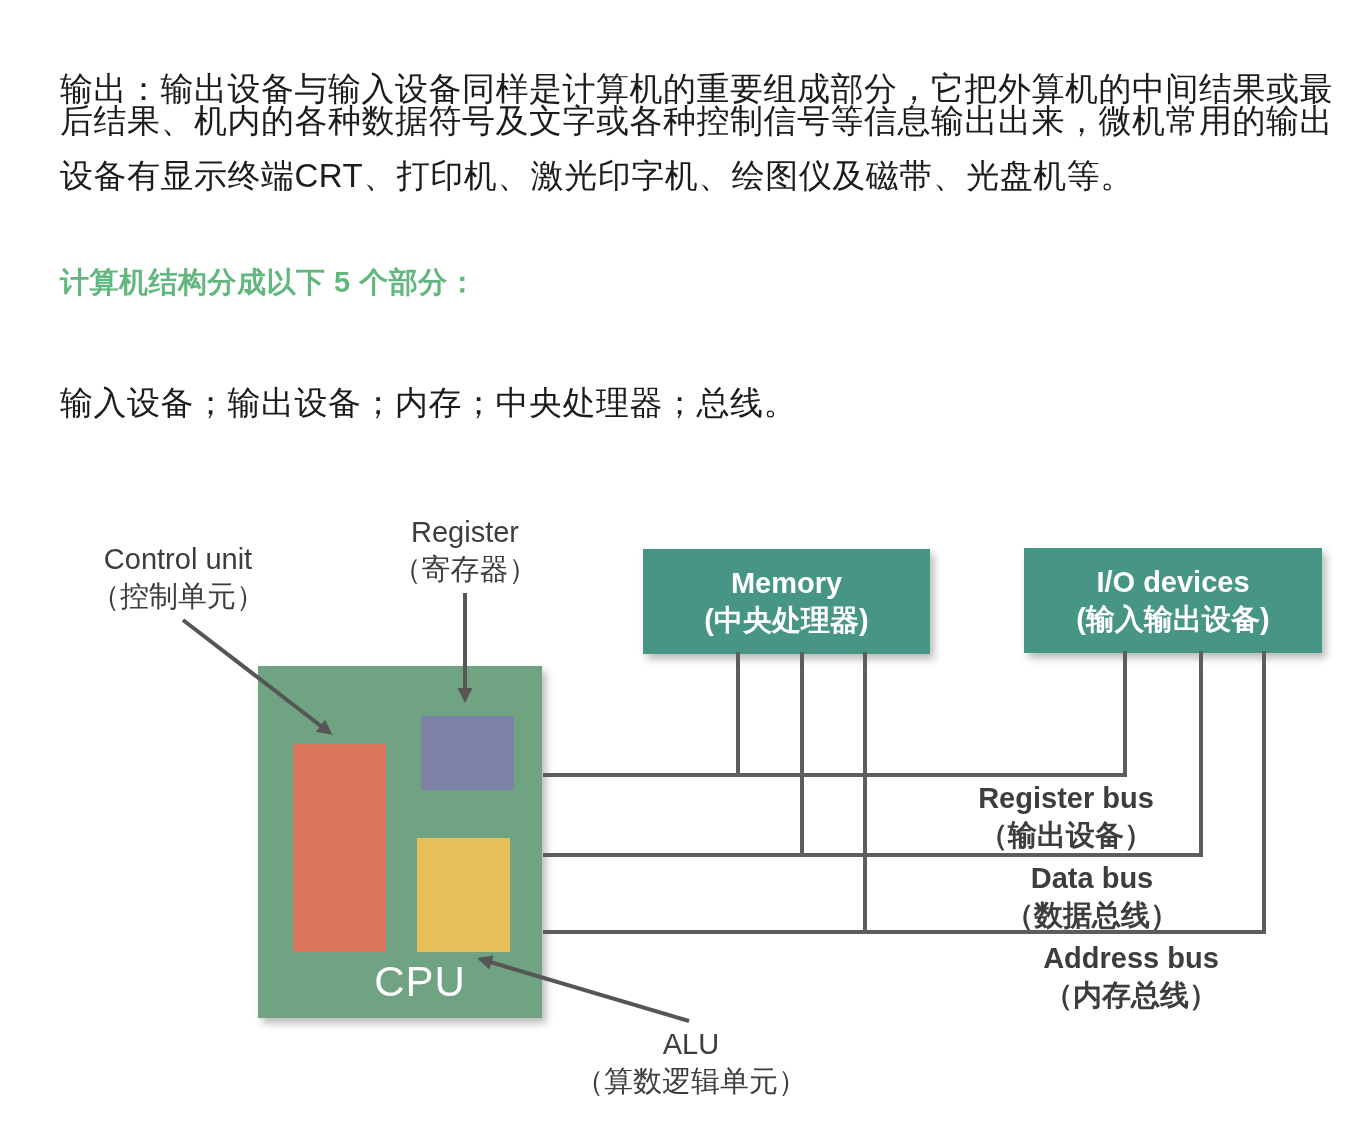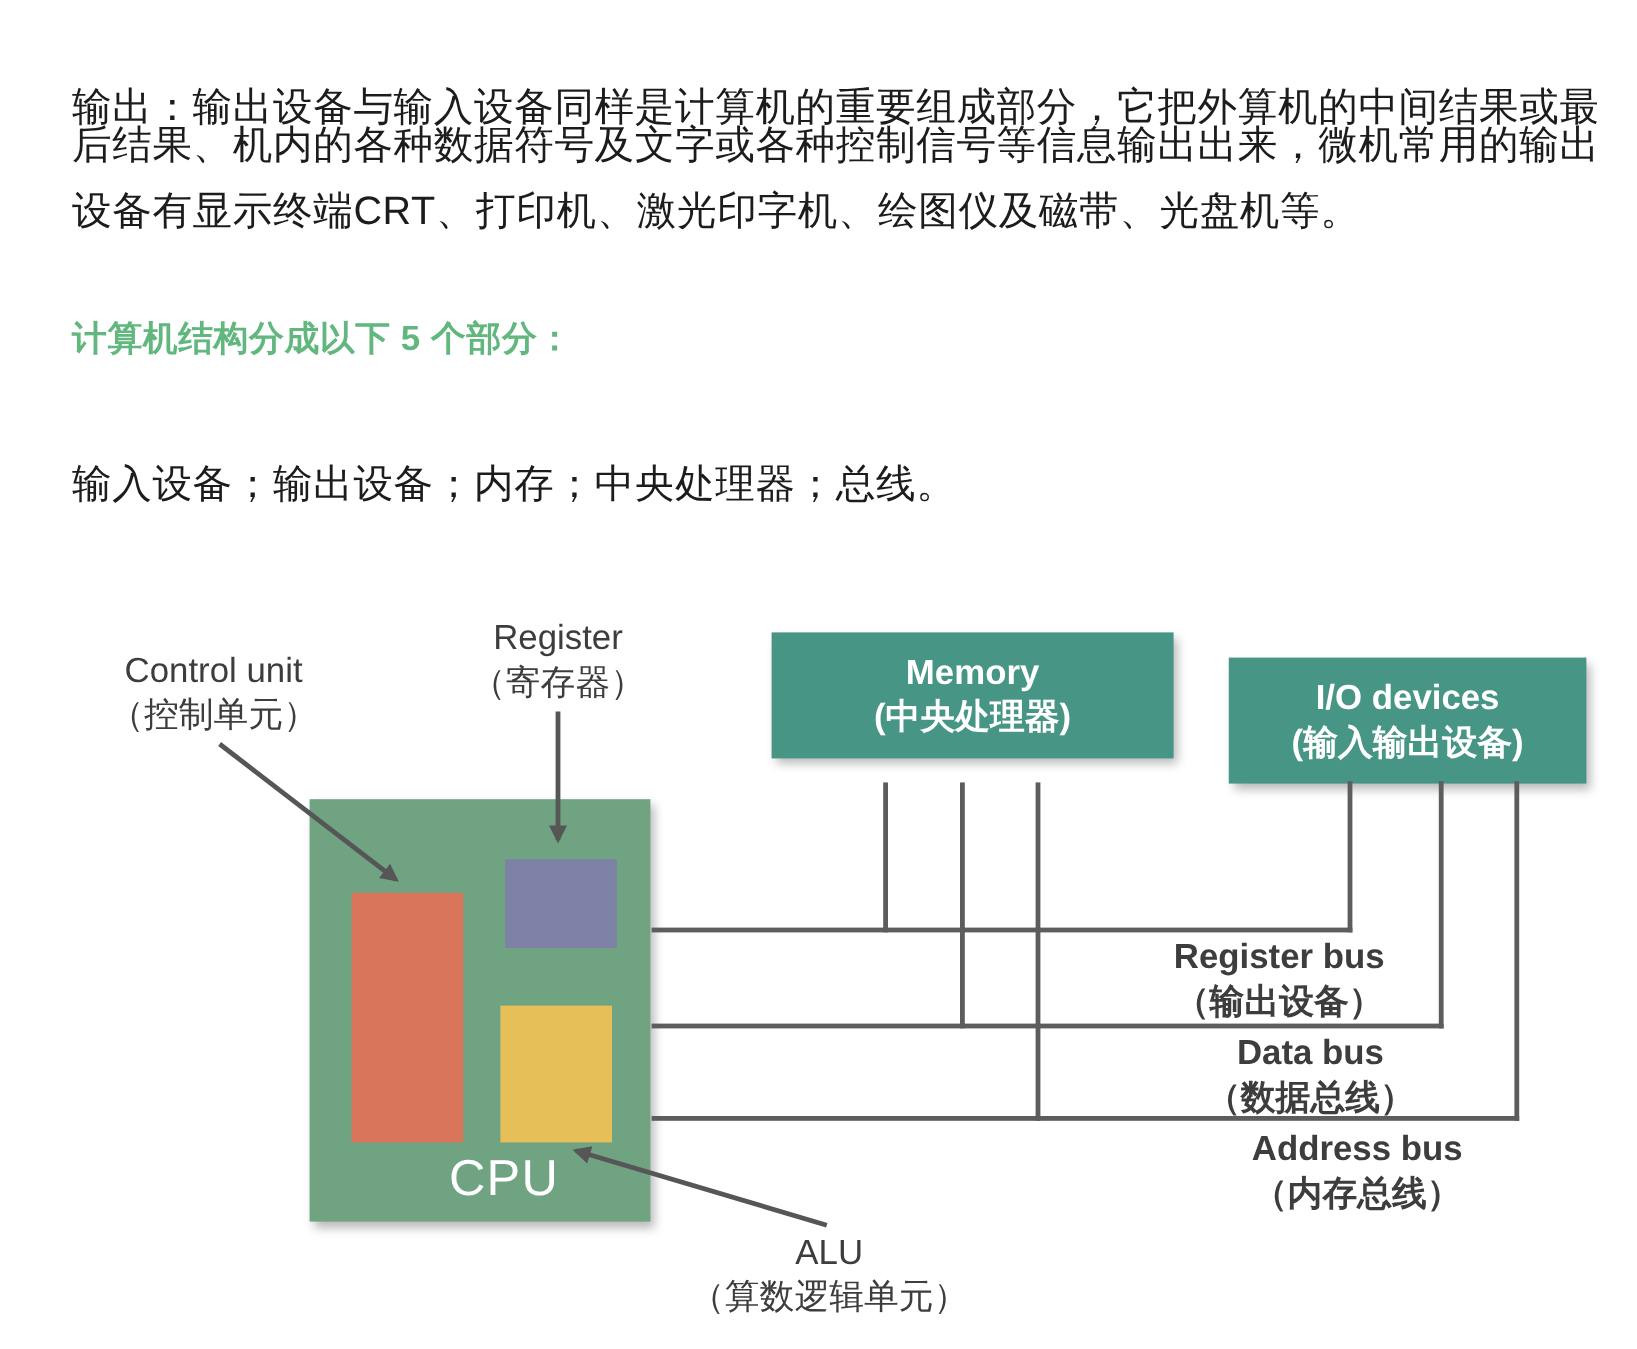--- a/index.html
+++ b/index.html
@@ -20,21 +20,21 @@
     font-size:29px;font-weight:700;letter-spacing:0.5px;
   }
   .components-line{top:383px;}
   
   .dbox{position:absolute;box-shadow:4px 5px 8px rgba(0,0,0,0.28);}
   .cpu-box{left:258px;top:666px;width:284px;height:352px;}
   .inner-rect{position:absolute;}
   .control-unit-rect{left:293px;top:744px;width:93px;height:208px;}
   .register-rect{left:421px;top:716px;width:93px;height:74px;}
   .alu-rect{left:417px;top:838px;width:93px;height:114px;}
-  .memory-box{left:643px;top:527px;width:335px;height:105px;}
+  .memory-box{left:643px;top:549px;width:287px;height:105px;}
   .io-box{left:1024px;top:548px;width:298px;height:105px;}
   .box-text{
     position:absolute;left:0;right:0;top:50%;transform:translateY(-50%);
     text-align:center;color:#ffffff;font-size:29px;font-weight:600;line-height:37px;
   }
   .cpu-label{
     position:absolute;left:0;right:0;bottom:12px;text-align:center;
     color:#ffffff;font-size:42px;font-weight:400;letter-spacing:1px;padding-left:40px;
   }
   

